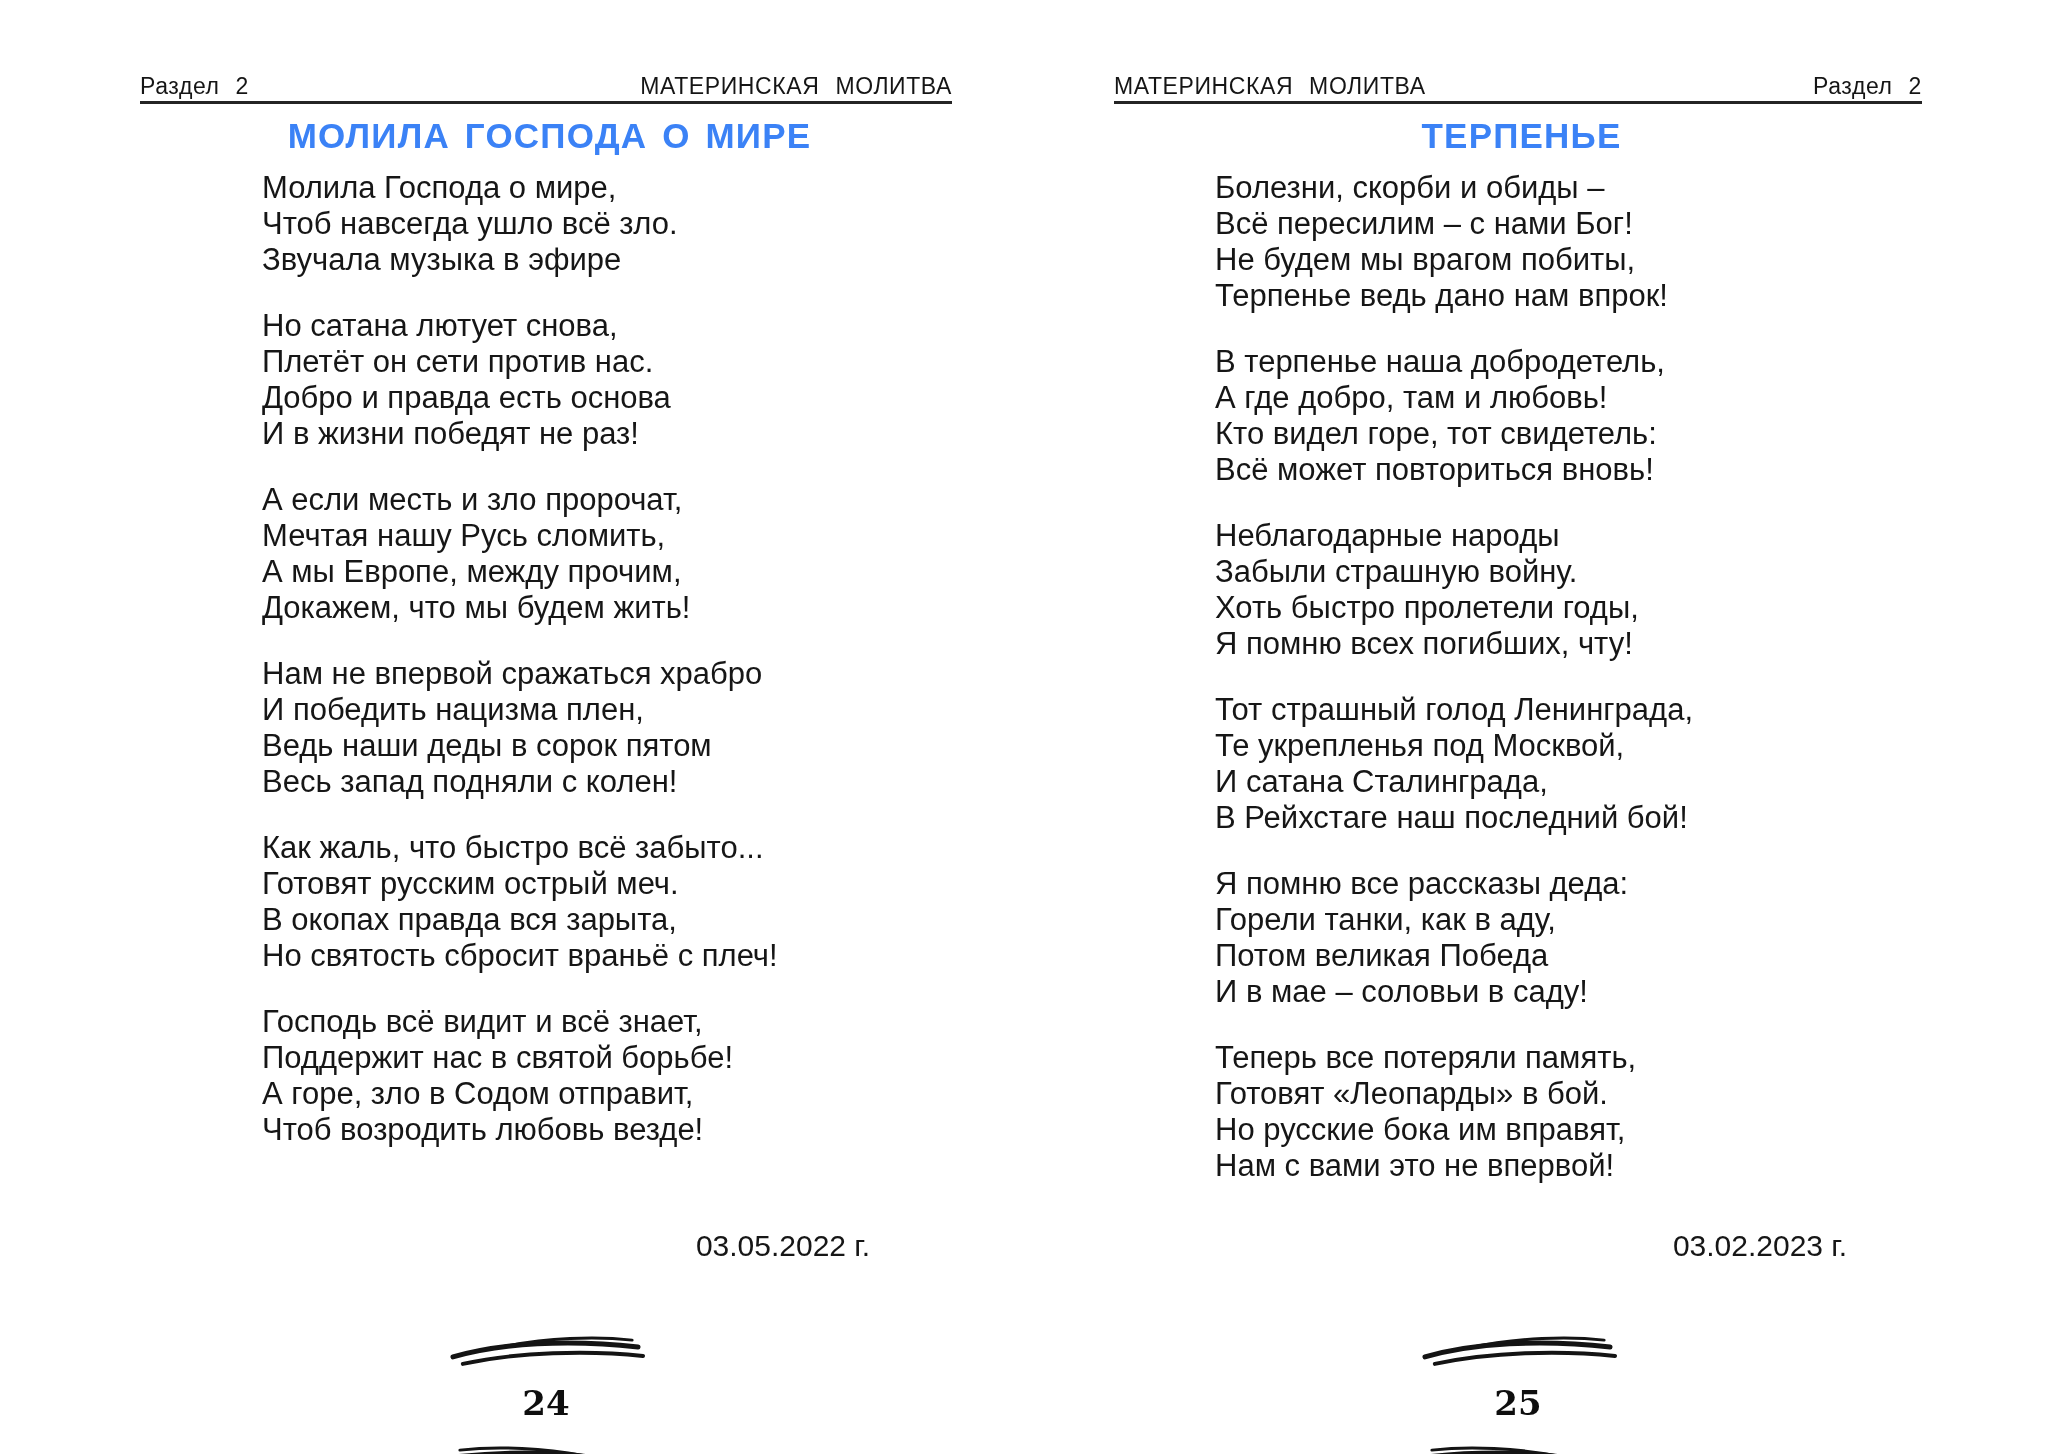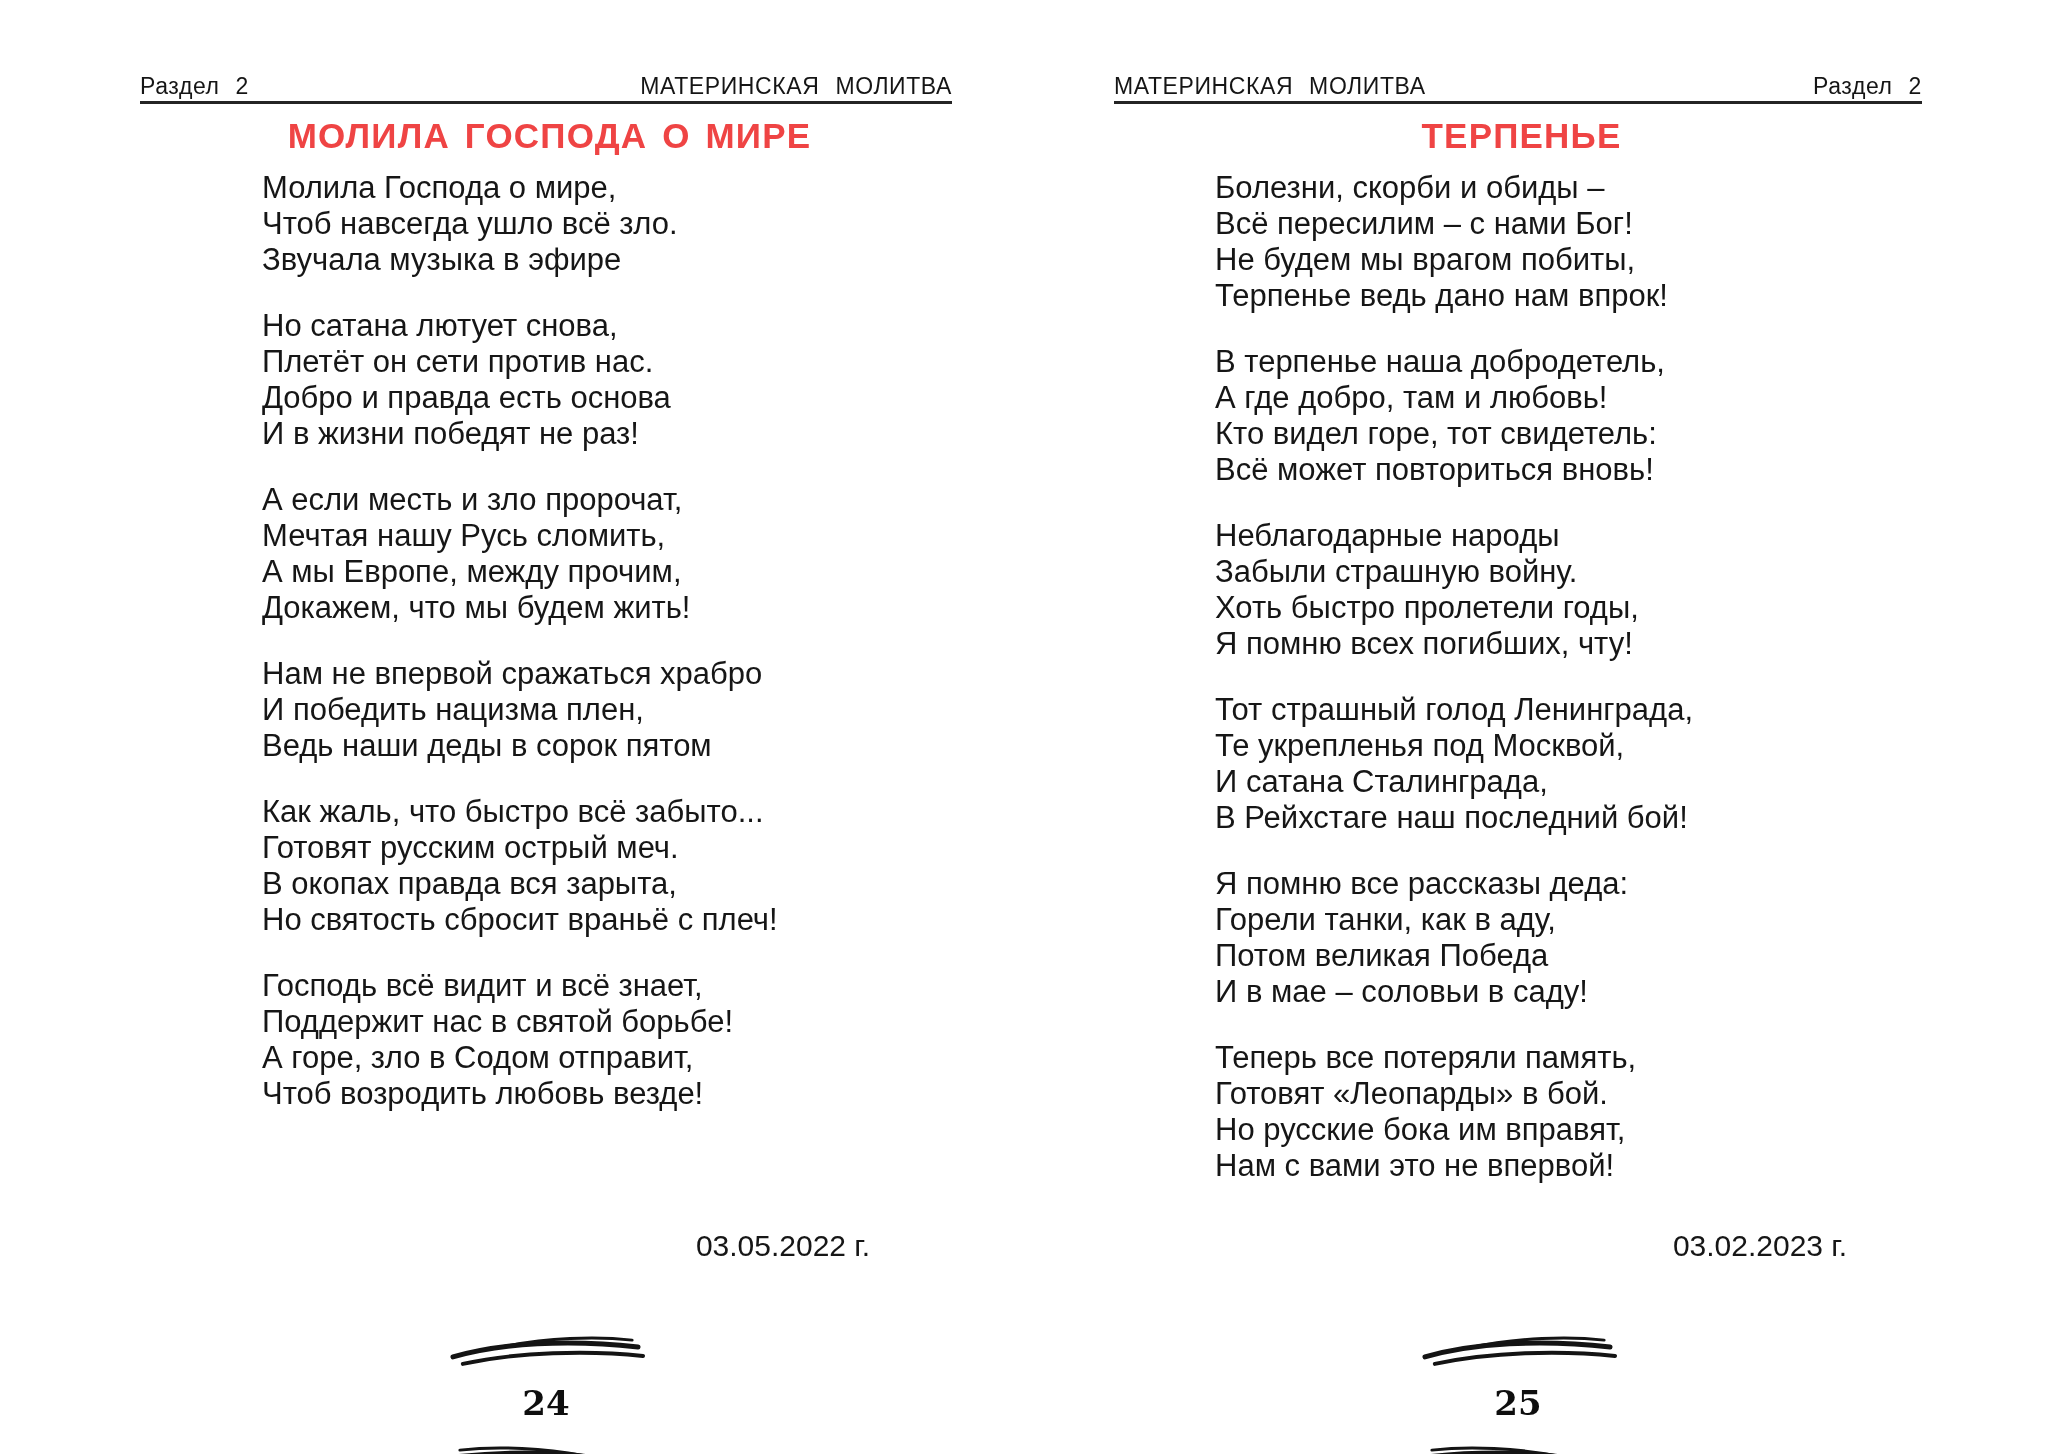--- a/index.html
+++ b/index.html
@@ -37,21 +37,21 @@
     background: #242424;
   }
   .title {
     position: absolute;
     top: 116px; left: 7px; right: 0;
     text-align: center;
     font-size: 35px;
     font-weight: 700;
     letter-spacing: 1.2px;
     word-spacing: 4px;
-    color: #ef4444;
+    color: #3b82f6;
   }
   .poem {
     position: absolute;
     top: 170px;
     font-size: 31px;
     line-height: 36px;
     color: #161616;
   }
   .page.left  .poem { left: 122px; }
   .page.right .poem { left: 101px; }
@@ -127,20 +127,21 @@
       <div class="stanza">
           <div class="line">А если месть и зло пророчат,</div>
           <div class="line">Мечтая нашу Русь сломить,</div>
           <div class="line">А мы Европе, между прочим,</div>
           <div class="line">Докажем, что мы будем жить!</div>
         </div>
       <div class="stanza">
           <div class="line">Нам не впервой сражаться храбро</div>
           <div class="line">И победить нацизма плен,</div>
           <div class="line">Ведь наши деды в сорок пятом</div>
+          <div class="line">Весь запад подняли с колен!</div>
         </div>
       <div class="stanza">
           <div class="line">Как жаль, что быстро всё забыто...</div>
           <div class="line">Готовят русским острый меч.</div>
           <div class="line">В окопах правда вся зарыта,</div>
           <div class="line">Но святость сбросит враньё с плеч!</div>
         </div>
       <div class="stanza">
           <div class="line">Господь всё видит и всё знает,</div>
           <div class="line">Поддержит нас в святой борьбе!</div>

